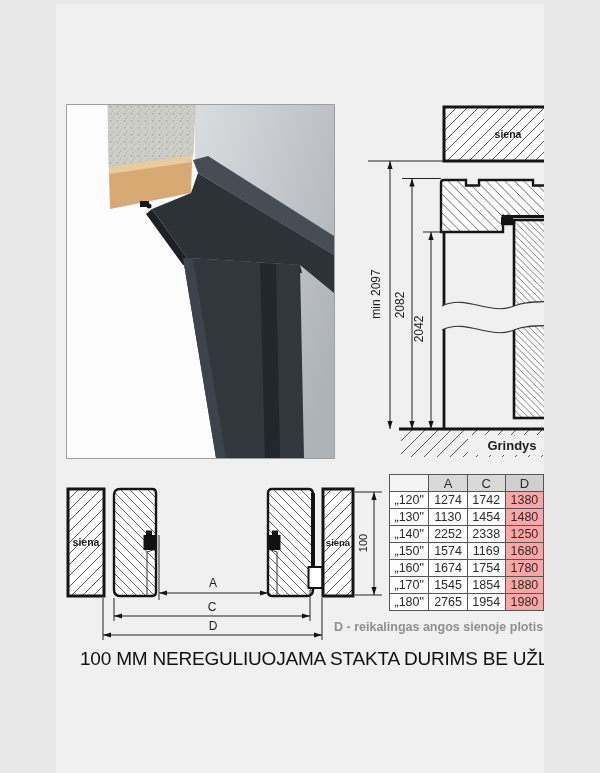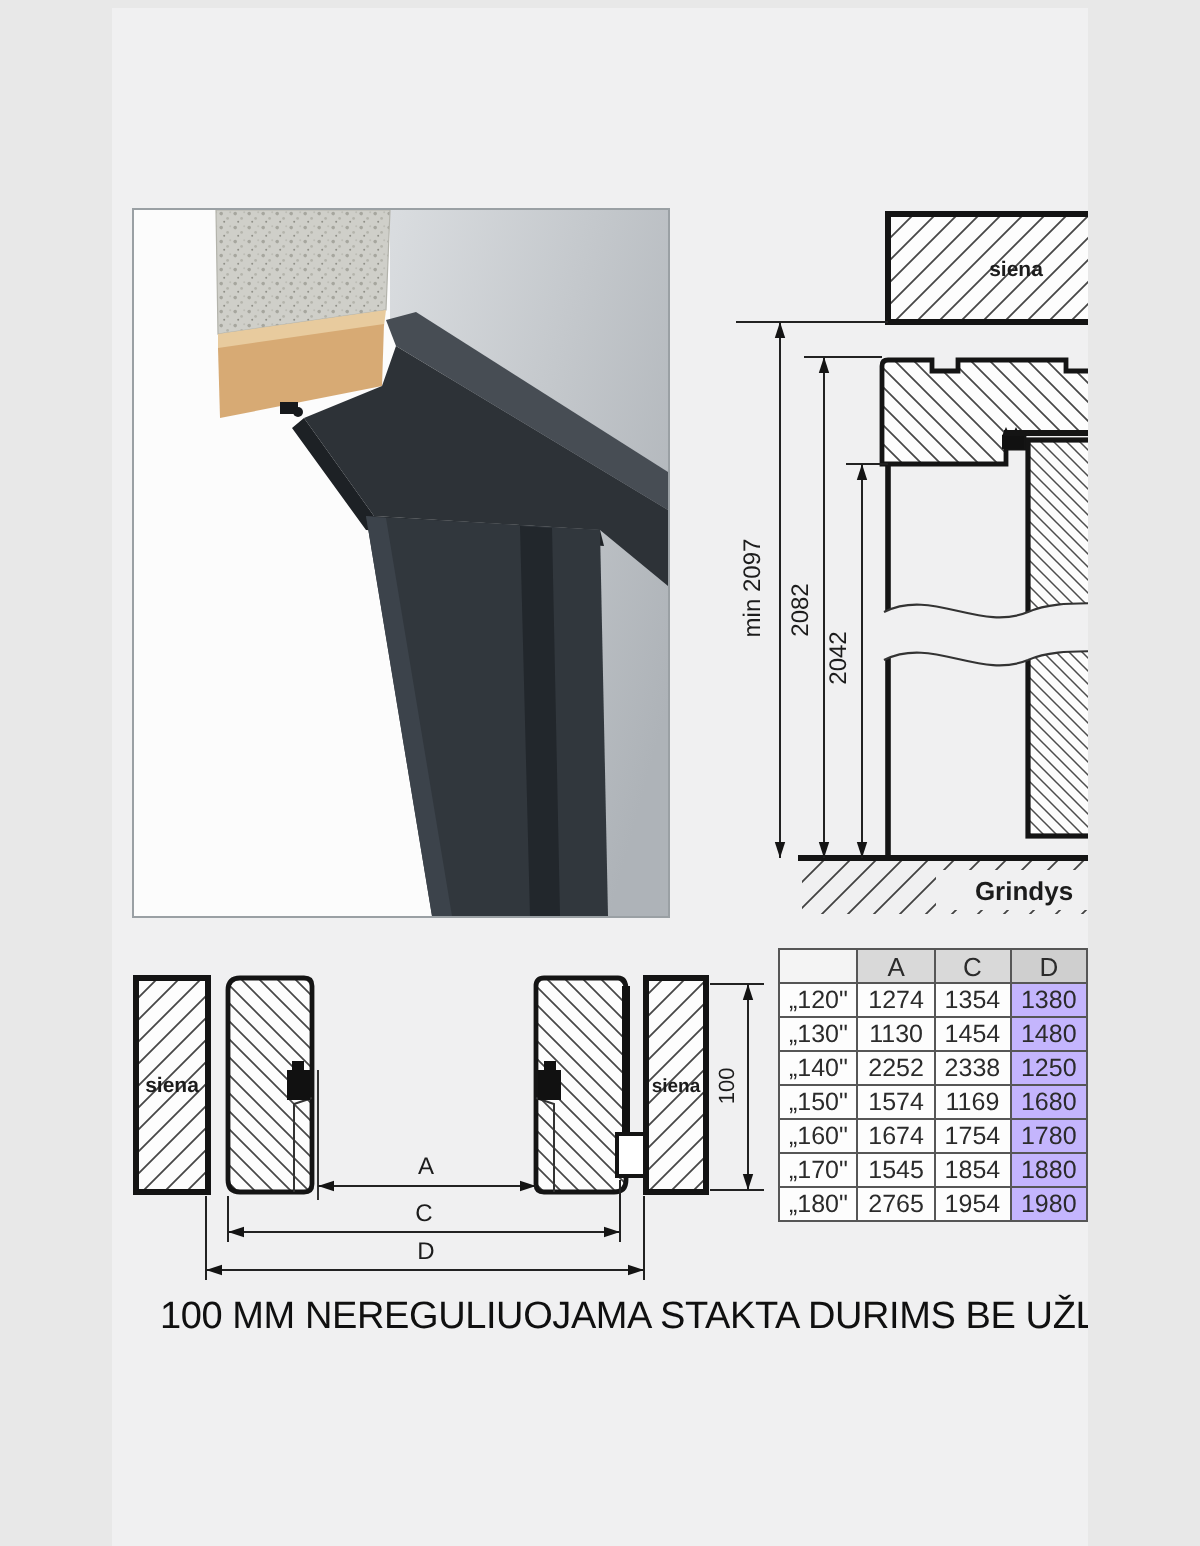--- a/index.html
+++ b/index.html
@@ -8,21 +8,21 @@
   .abs{position:absolute;}
   .photo-frame{left:10px;top:100px;width:267px;height:353px;border:1px solid #9aa0a4;background:#fcfcfc;}
   .title{left:24px;top:644px;font-size:19px;letter-spacing:-0.2px;color:#101010;white-space:nowrap;}
   .note{left:278px;top:616px;font-size:12.5px;font-weight:bold;color:#8f8f8f;white-space:nowrap;}
   table.sizes{left:333px;top:470px;border-collapse:collapse;table-layout:fixed;background:#fdfdfd;}
   table.sizes td,table.sizes th{border:1px solid #565656;font-size:12.5px;color:#2b2b2b;
     text-align:center;padding:0;height:16px;width:44px;font-weight:normal;}
   table.sizes th{background:#d9d9d9;font-size:13px;}
   table.sizes th.corner{background:#f4f4f4;width:45px;}
   table.sizes th.dcol{background:#cfcfcf;width:42px;}
-  table.sizes td.dcol{background:#c4b5fd;}
+  table.sizes td.dcol{background:#fca5a5;}
   svg text{font-family:"Liberation Sans",sans-serif;fill:#1c1c1c;}
   .dimtxt{font-size:12px;}
   .walltxt{font-size:10.5px;font-weight:bold;}
   .grindys{font-size:13px;font-weight:bold;}
 </style>
 </head>
 <body>
 
 <div class="canvas">
 
@@ -224,21 +224,21 @@
         <th class="corner"></th>
         <th>A</th>
         <th>C</th>
         <th class="dcol">D</th>
       </tr>
     </thead>
     <tbody>
       <tr>
         <td>„120"</td>
         <td>1274</td>
-        <td>1354</td>
+        <td>1742</td>
         <td class="dcol">1380</td>
       </tr>
       <tr>
         <td>„130"</td>
         <td>1130</td>
         <td>1454</td>
         <td class="dcol">1480</td>
       </tr>
       <tr>
         <td>„140"</td>
@@ -266,20 +266,21 @@
       </tr>
       <tr>
         <td>„180"</td>
         <td>2765</td>
         <td>1954</td>
         <td class="dcol">1980</td>
       </tr>
     </tbody>
   </table>
 
+  <div class="abs note">D - reikalingas angos sienoje plotis</div>
   <div class="abs title">100 MM NEREGULIUOJAMA STAKTA DURIMS BE UŽLAIDOS</div>
 
   <svg class="abs" style="left:514px;top:601px" width="84" height="88" viewBox="0 0 84 88">
     <rect x="3" y="3" width="78" height="82" fill="#ffffff" stroke="#8d8d8d" stroke-width="6"></rect>
     <rect x="24" y="40" width="57" height="18" fill="#8d8d8d"></rect>
     <path d="M41,40 V28 H66 V34 H48 V40 Z" fill="#8d8d8d"></path>
     <rect x="6" y="52" width="27" height="30" fill="#8d8d8d"></rect>
   </svg>
 
 </div>

